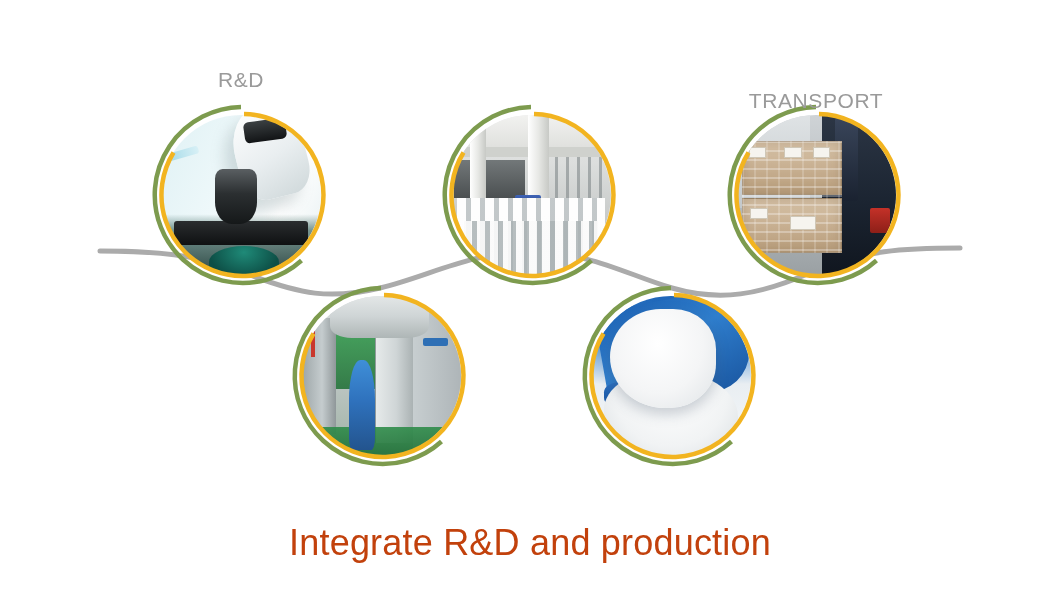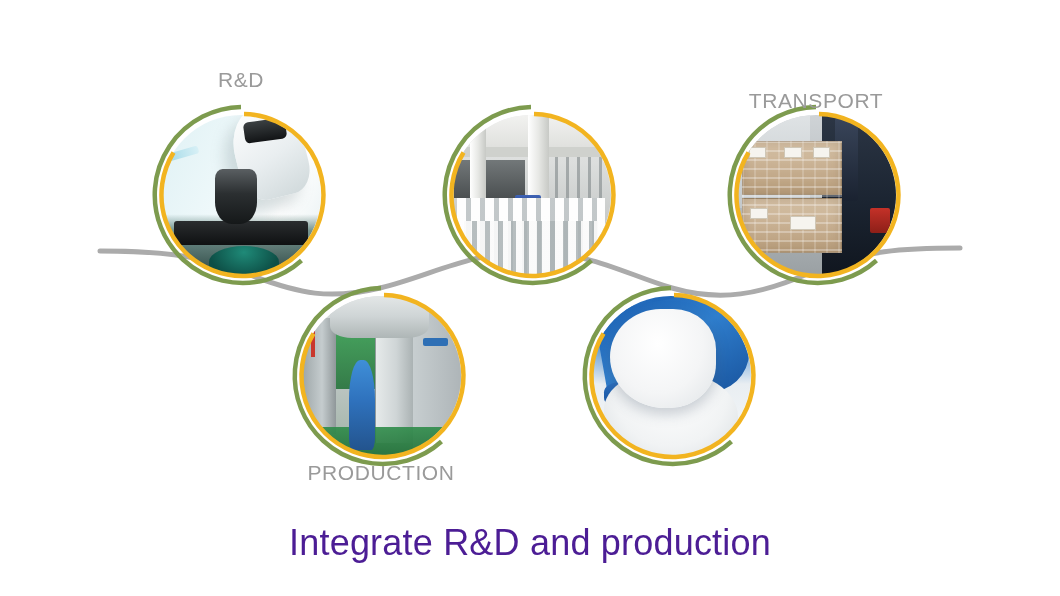--- a/index.html
+++ b/index.html
@@ -49,21 +49,21 @@
     color:#9a9a9a;
     letter-spacing:0.6px;
     white-space:nowrap;
     font-family:"Liberation Sans", sans-serif;
   }
   .title {
     position:absolute;
     left:0; width:1060px;
     text-align:center;
     font-size:36px;
-    color:#4c1d95;
+    color:#c2410c;
     font-family:"Liberation Sans", sans-serif;
     letter-spacing:0.2px;
   }
 
   
 
   
   .sc-rd {
     background:
       linear-gradient(180deg, rgba(255,255,255,0) 62%, rgba(20,70,60,.55) 72%, rgba(10,40,35,.85) 100%),
@@ -366,21 +366,20 @@
         <div class="pr-knobs"></div>
         <div class="pr-floor"></div>
         <div class="pr-worker"></div>
       </div>
     </div>
     <svg class="ring-svg" viewBox="0 0 190 190">
       <path d="M 95 7 A 88 88 0 1 0 155.5 160.5" fill="none" stroke="#7D9B4E" stroke-width="4.5" stroke-linecap="butt"></path>
       <path d="M 98 14 A 81 81 0 1 1 27.5 52.5" fill="none" stroke="#F2B420" stroke-width="4.5" stroke-linecap="butt"></path>
     </svg>
   </div>
-  <div class="node-label" style="left:251px; top:461px;">PRODUCTION</div>
 
   <div class="node" style="left:576px; top:281px;">
     <div class="photo">
       <div class="scene sc-in">
         <div class="in-scoop"></div>
         <div class="in-blue-edge"></div>
         <div class="in-powder2"></div>
         <div class="in-powder"></div>
       </div>
     </div>

